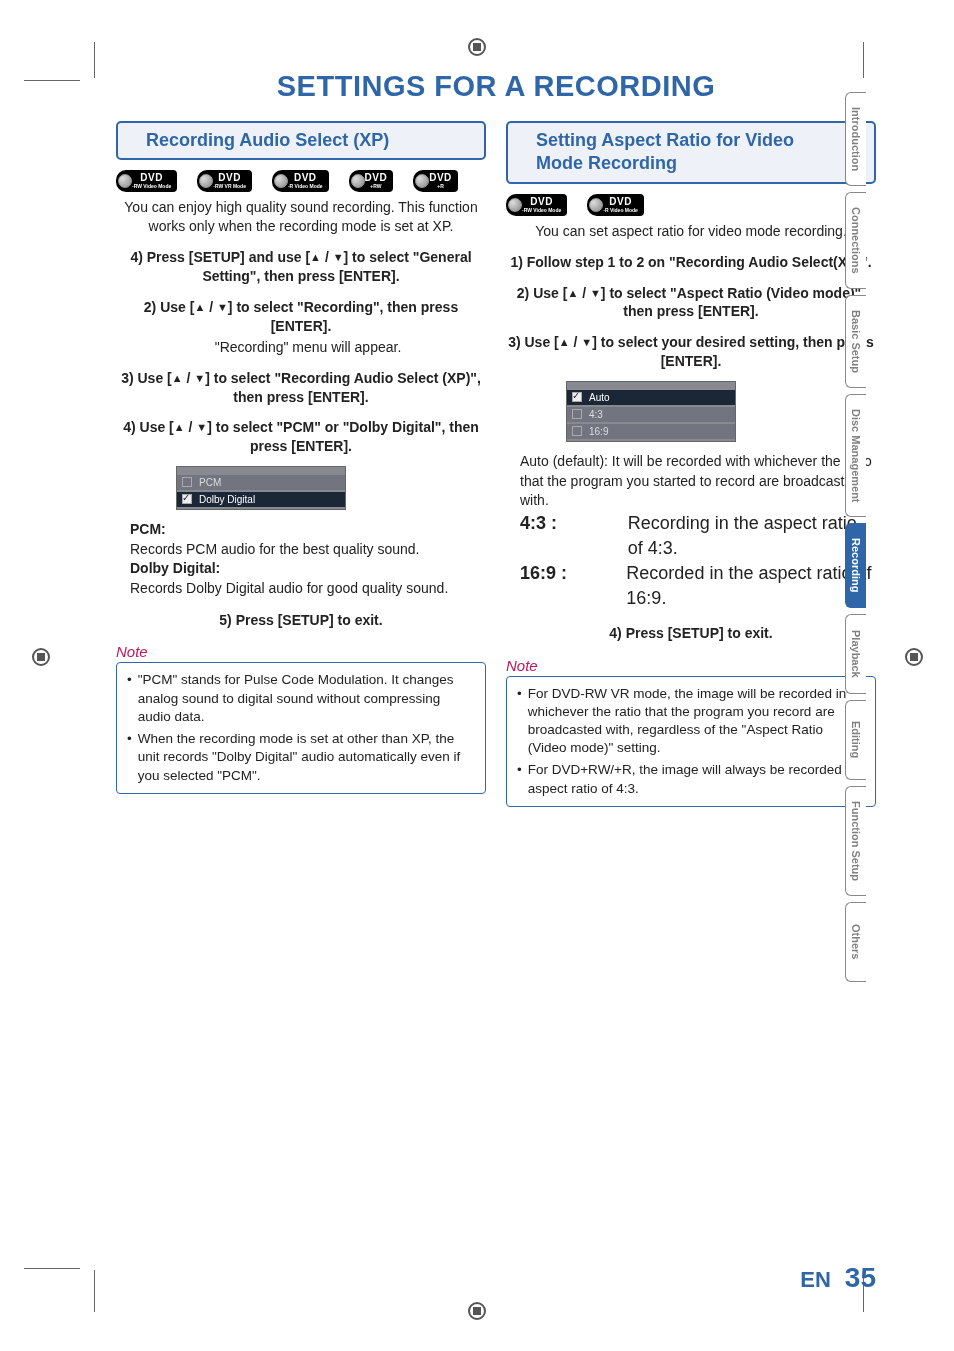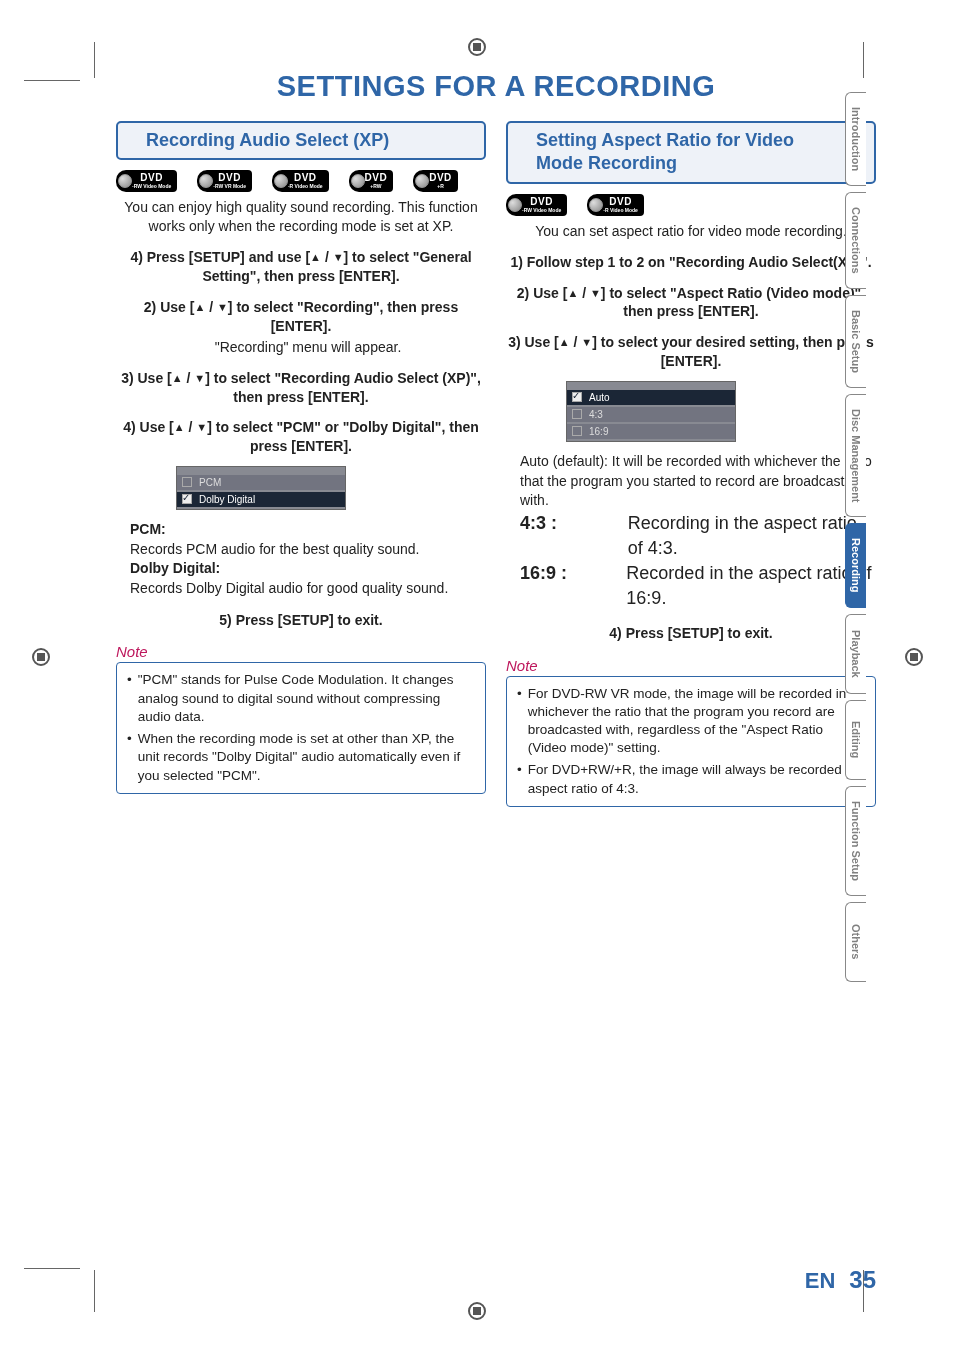--- a/index.html
+++ b/index.html
@@ -180,21 +180,21 @@
     gap: 14px;
   }
   .footer .lang {
     color: #2f66a7;
     font-weight: 800;
     font-size: 22px;
   }
   .footer .num {
     color: #2f66a7;
     font-weight: 800;
-    font-size: 24px;
+    font-size: 28px;
   }
 
   
   .tabs {
     position: absolute;
     left: 845px;
     top: 92px;
     display: flex;
     flex-direction: column;
     gap: 6px;

